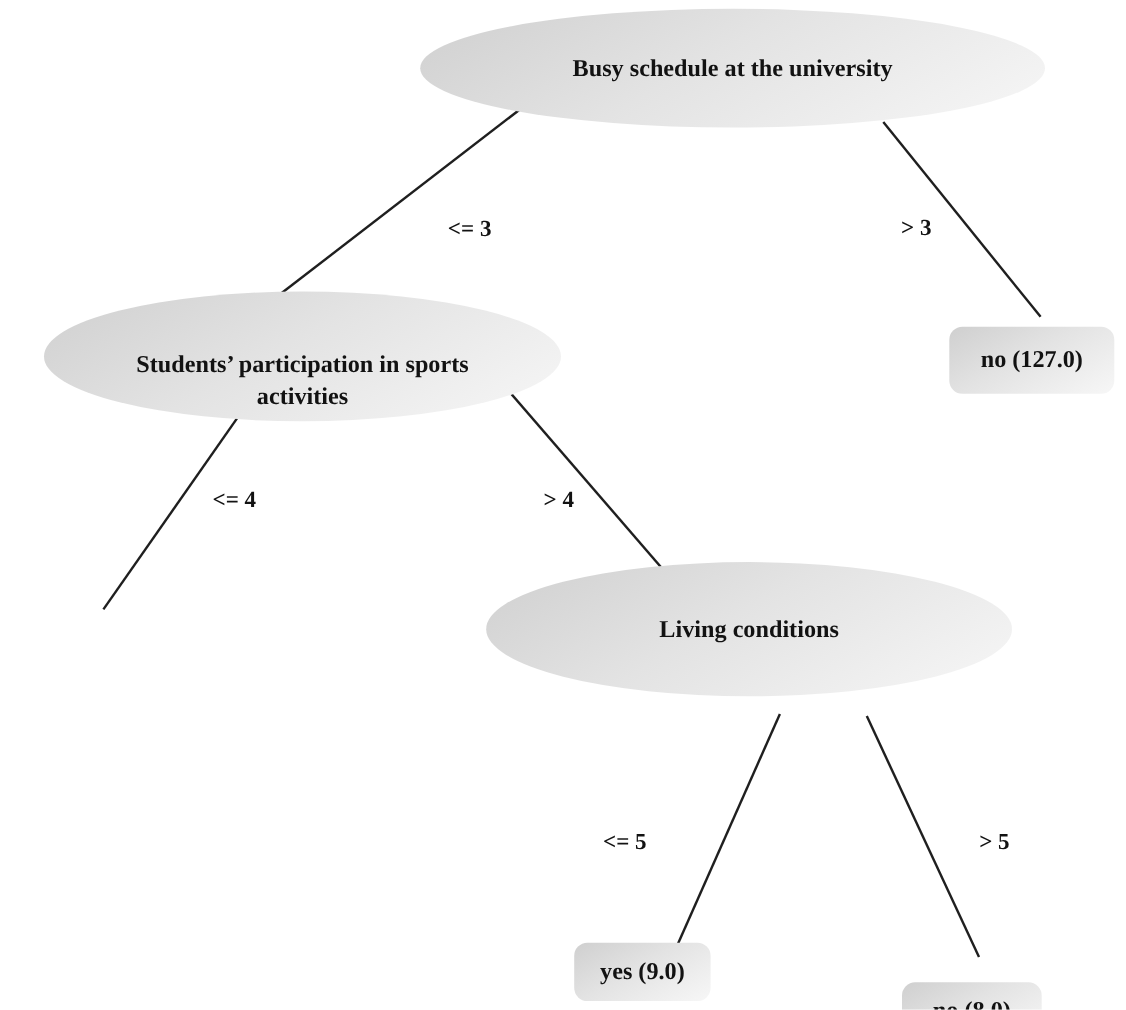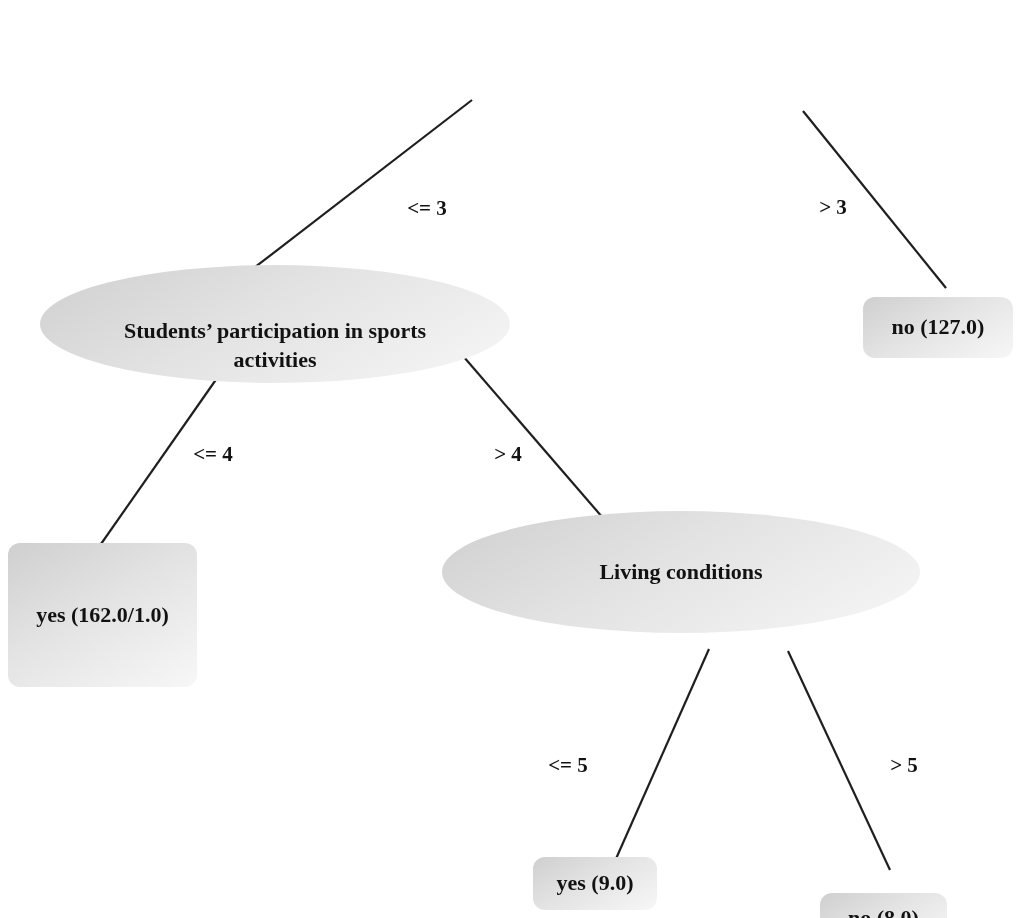--- a/index.html
+++ b/index.html
@@ -37,21 +37,21 @@
   .node.leaf    { border-radius: 12px; }
 
   .node-root   { left: 382px; top: 8px;   width: 568px; height: 108px; }
   .node-sports { left: 40px;  top: 265px; width: 470px; height: 118px; }
   .node-living { left: 442px; top: 511px; width: 478px; height: 122px; font-family: Liberation Serif, serif; }
 
   .node-sports .node-text { max-width: 360px; margin-top: 44px; }
 
   .leaf-no-127  { left: 863px; top: 297px; width: 150px; height: 61px; }
   .leaf-yes-162 { left: 8px;   top: 543px; width: 189px; height: 144px; border-radius: 26px; }
-  .leaf-yes-9   { left: 533px; top: 857px; width: 124px; height: 53px;  border-radius: 10px; }
+  .leaf-yes-9   { left: 522px; top: 857px; width: 124px; height: 53px;  border-radius: 10px; }
   .leaf-no-8    { left: 820px; top: 858px; width: 127px; height: 50px;  border-radius: 10px; margin-top: 35px; }
 
   .leaf-yes-162 .node-text { max-width: 150px; }
 
   .edge-label {
     position: absolute;
     z-index: 2;
     transform: translate(-50%, -50%);
     font-weight: bold;
     font-size: 21px;
@@ -72,36 +72,36 @@
 
   <svg class="edges" width="1024" height="918" viewBox="0 0 1024 918">
     <line x1="472" y1="100" x2="254" y2="268"></line>
     <line x1="803" y1="111" x2="946" y2="288"></line>
     <line x1="222" y1="371" x2="94" y2="554"></line>
     <line x1="457" y1="349" x2="641" y2="562"></line>
     <line x1="709" y1="649" x2="611" y2="870"></line>
     <line x1="788" y1="651" x2="890" y2="870"></line>
   </svg>
 
+  <div class="node ellipse node-root">
+    <span class="node-text">Busy schedule at the university</span>
+  </div>
 
   <div class="node ellipse node-sports">
     <span class="node-text">Students’ participation in sports activities</span>
   </div>
 
   <div class="node ellipse node-living">
     <span class="node-text">Living conditions</span>
   </div>
 
   <div class="node leaf leaf-no-127">
     <span class="node-text">no (127.0)</span>
   </div>
 
-  <div class="node leaf leaf-yes-162">
-    <span class="node-text">yes (162.0/1.0)</span>
-  </div>
 
   <div class="node leaf leaf-yes-9">
     <span class="node-text">yes (9.0)</span>
   </div>
 
   <div class="node leaf leaf-no-8">
     <span class="node-text">no (8.0)</span>
   </div>
 
   <div class="edge-label lbl-e1">&lt;= 3</div>

